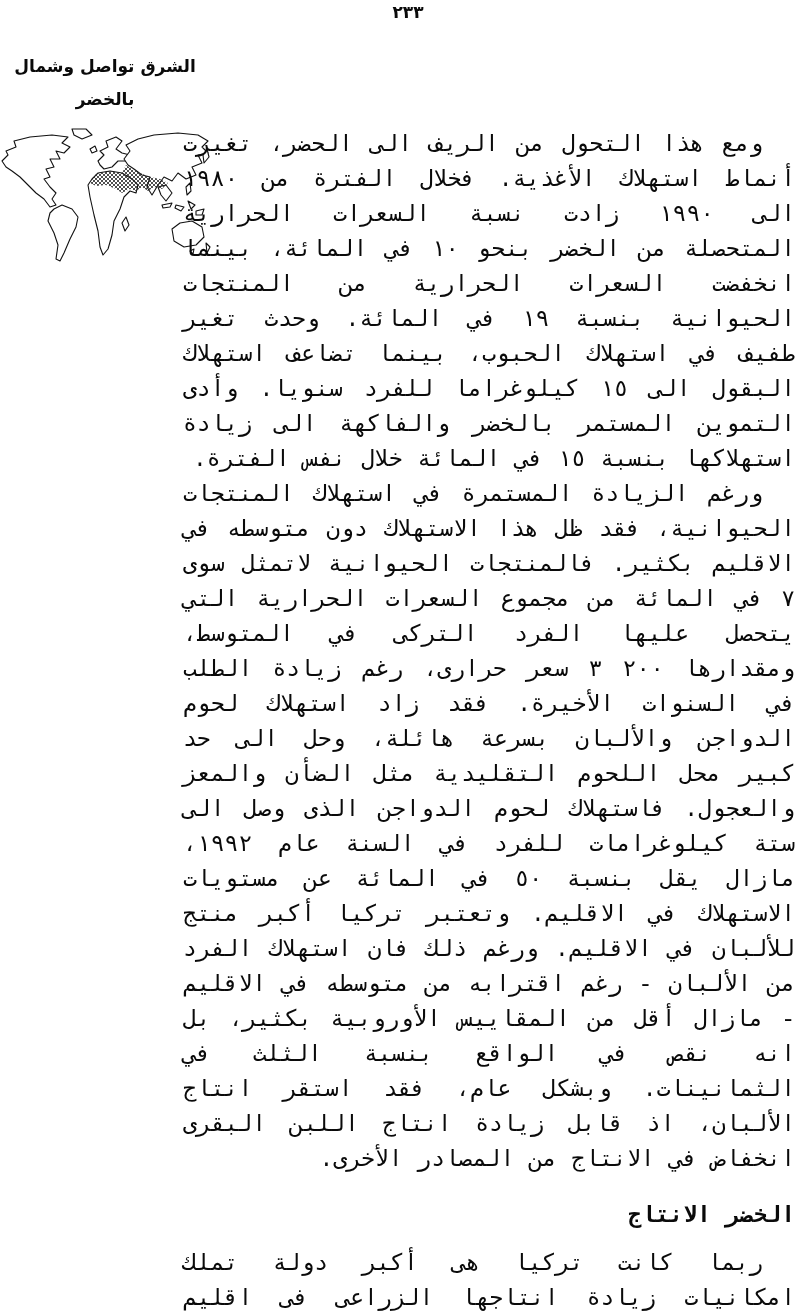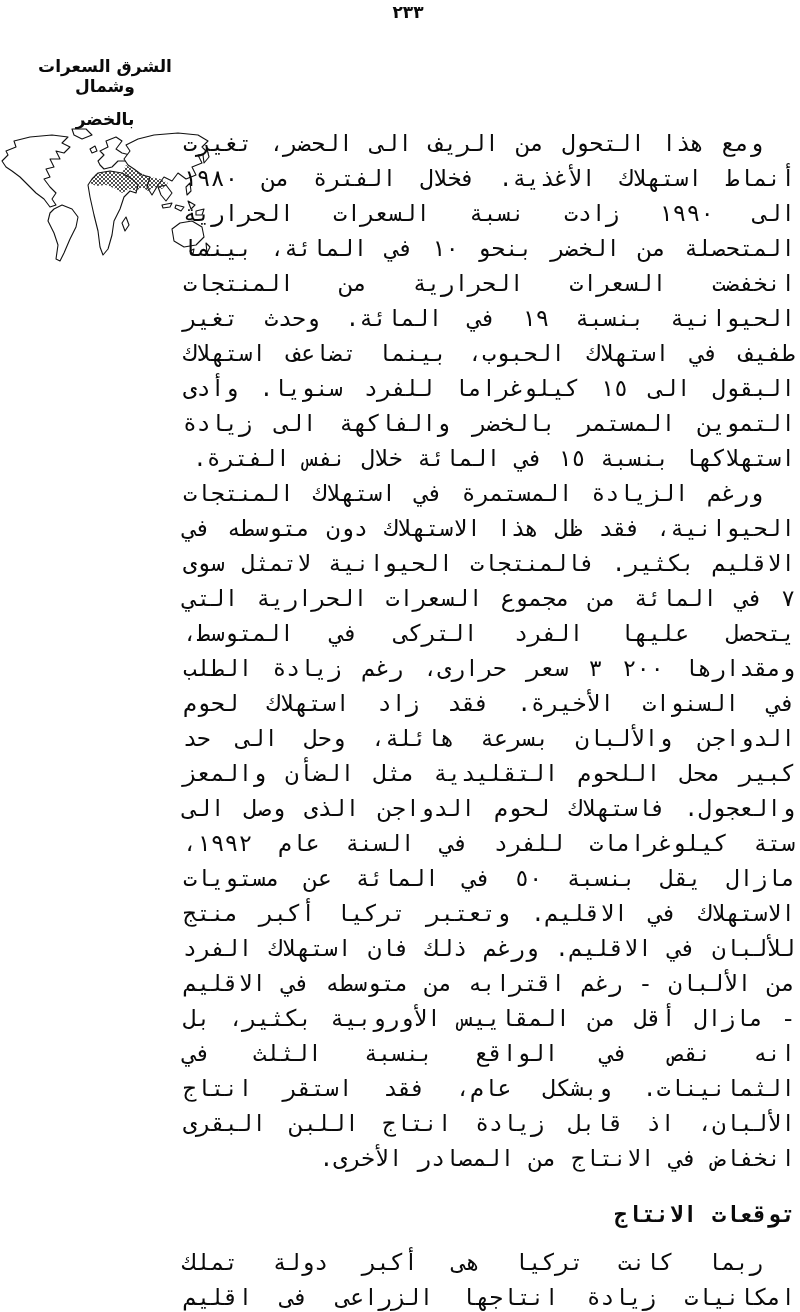--- a/index.html
+++ b/index.html
@@ -65,21 +65,21 @@
     text-align: right;
     line-height: 35px;
   }
 </style>
 </head>
 <body>
 
 <div class="page-number">٢٣٣</div>
 
 <div class="region-label">
-  <div class="line1">الشرق السعرات وشمال</div>
+  <div class="line1">الشرق تواصل وشمال</div>
   <div class="line2">بالخضر</div>
 </div>
 
 <svg class="world-map" viewBox="0 0 212 138" xmlns="http://www.w3.org/2000/svg">
   <defs>
     <pattern id="xh" width="4" height="4" patternUnits="userSpaceOnUse">
       <path d="M0 0 L4 4 M4 0 L0 4" stroke="#222" stroke-width="0.8" fill="none"></path>
     </pattern>
   </defs>
   <g fill="#ffffff" stroke="#111111" stroke-width="1.1" stroke-linejoin="round">
@@ -115,15 +115,15 @@
     <path d="M190 124 L194 122 L193 127 Z"></path>
     <path d="M206 116 L210 120 L207 126 Z"></path>
   </g>
 
   <path d="M90 56 L96 47 L108 44 L122 46 L126 38 L132 42 L140 46 L150 50 L160 52 L168 56 L162 62 L154 60 L148 64 L142 60 L136 64 L130 62 L122 66 L116 62 L106 58 L96 59 Z" fill="url(#xh)" stroke="none"></path>
 </svg>
 
 <div class="article">
   <p class="para-1">ومع هذا التحول من الريف الى الحضر، تغيرت أنماط استهلاك الأغذية. فخلال الفترة من ١٩٨٠ الى ١٩٩٠ زادت نسبة السعرات الحرارية المتحصلة من الخضر بنحو ١٠ في المائة، بينما انخفضت السعرات الحرارية من المنتجات الحيوانية بنسبة ١٩ في المائة. وحدث تغير طفيف في استهلاك الحبوب، بينما تضاعف استهلاك البقول الى ١٥ كيلوغراما للفرد سنويا. وأدى التموين المستمر بالخضر والفاكهة الى زيادة استهلاكها بنسبة ١٥ في المائة خلال نفس الفترة.</p>
   <p class="para-2">ورغم الزيادة المستمرة في استهلاك المنتجات الحيوانية، فقد ظل هذا الاستهلاك دون متوسطه في الاقليم بكثير. فالمنتجات الحيوانية لاتمثل سوى ٧ في المائة من مجموع السعرات الحرارية التي يتحصل عليها الفرد التركى في المتوسط، ومقدارها ٣&nbsp;٢٠٠ سعر حرارى، رغم زيادة الطلب في السنوات الأخيرة. فقد زاد استهلاك لحوم الدواجن والألبان بسرعة هائلة، وحل الى حد كبير محل اللحوم التقليدية مثل الضأن والمعز والعجول. فاستهلاك لحوم الدواجن الذى وصل الى ستة كيلوغرامات للفرد في السنة عام ١٩٩٢، مازال يقل بنسبة ٥٠ في المائة عن مستويات الاستهلاك في الاقليم. وتعتبر تركيا أكبر منتج للألبان في الاقليم. ورغم ذلك فان استهلاك الفرد من الألبان - رغم اقترابه من متوسطه في الاقليم - مازال أقل من المقاييس الأوروبية بكثير، بل انه نقص في الواقع بنسبة الثلث في الثمانينات. وبشكل عام، فقد استقر انتاج الألبان، اذ قابل زيادة انتاج اللبن البقرى انخفاض في الانتاج من المصادر الأخرى.</p>
-  <h2 class="section-heading">توقعات الانتاج</h2>
+  <h2 class="section-heading">الخضر الانتاج</h2>
   <p class="para-3">ربما كانت تركيا هى أكبر دولة تملك امكانيات زيادة انتاجها الزراعى فى اقليم الشرق الأدنى وشمال أفريقيا، ولكنها ينبغى أن تسرع فى تنفيذ الكثير من برامجها الحالية اذا أرادت تحقيق أهداف قطاع الزراعة فيها. فلابد من أن تواصل عملية تحرير التجارة والحد من التدخل فى الأسواق، بما فى ذلك الغاء الرسوم على الصادرات والغاء دعم</p>
 </div>
 
 </body></html>

